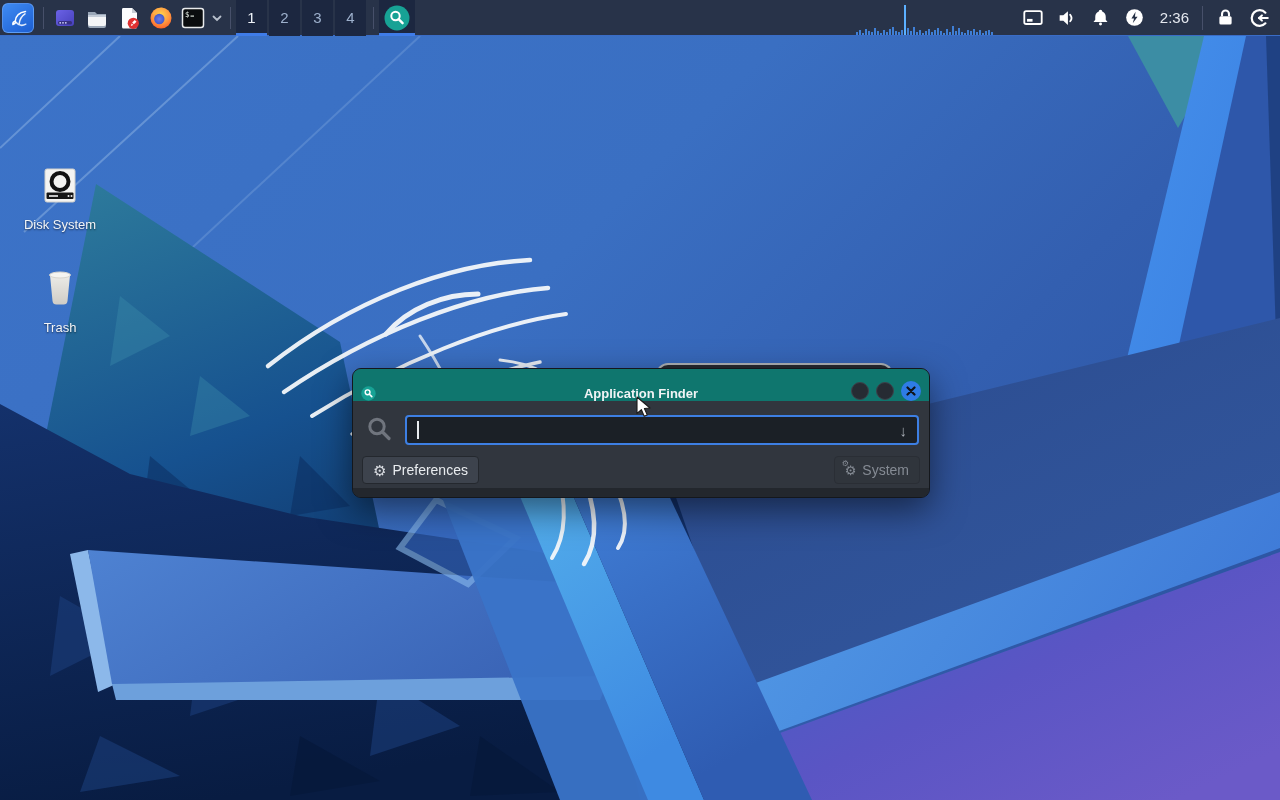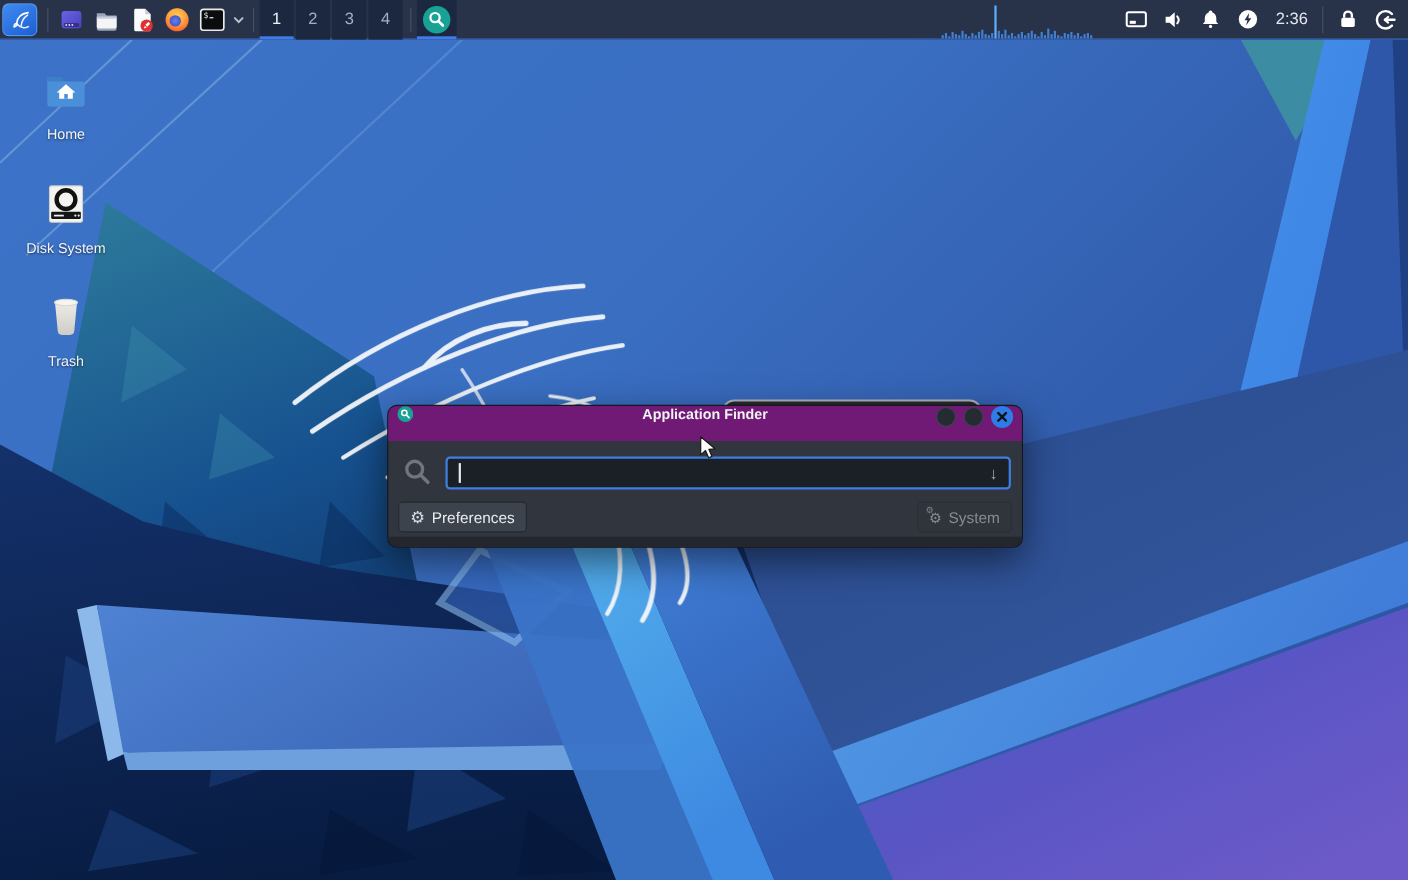--- a/index.html
+++ b/index.html
@@ -59,22 +59,22 @@
     background:#26292f; border:2px solid #aeb2b6; border-bottom:none;
     border-radius:12px 12px 0 0; z-index:8;
   }
   .app-finder{
     position:absolute; left:352px; top:332px; width:578px; height:130px;
     background:#31363e; border:1px solid #14171c; border-radius:9px;
     box-shadow:0 12px 34px rgba(0,0,0,.5); z-index:10;
     display:flex; flex-direction:column;
   }
   .af-titlebar{
-    height:32px; background:#701a75; border-radius:8px 8px 0 0;
-    display:flex; align-items:flex-start; padding:0 8px; position:relative;
+    height:32px; background:#0f766e; border-radius:8px 8px 0 0;
+    display:flex; align-items:flex-end; padding:0 8px; position:relative;
   }
   .af-title{
     position:absolute; left:0; right:0; text-align:center;
     color:#f1f3f5; font-size:13px; font-weight:bold; pointer-events:none;
   }
   .af-controls{ margin-left:auto; display:flex; align-items:center; gap:7px; z-index:2; }
   .wc{ width:18px; height:18px; border-radius:50%; background:#262b33; border:1.5px solid #3c424b; cursor:pointer; }
   .wc-close{ width:20px; height:20px; border-radius:50%; background:#2e7ce6; border:none;
     display:flex; align-items:center; justify-content:center; cursor:pointer; }
   .af-body{ display:flex; align-items:center; padding:14px 10px 8px 12px; gap:10px; }
@@ -403,29 +403,20 @@
       <path d="M352,398 C420,362 492,336 540,326" stroke-width="3.5"></path>
       <path d="M386,298 C408,272 444,258 478,258" stroke-width="5"></path>
       <path d="M420,300 C440,330 452,352 455,376" stroke-width="3" opacity=".8"></path>
       <path d="M500,324 C518,326 532,330 542,336" stroke-width="3"></path>
       <path d="M556,430 C568,470 566,500 552,522" stroke-width="4"></path>
       <path d="M580,432 C598,474 598,506 584,528" stroke-width="4.5"></path>
       <path d="M606,430 C626,466 630,494 618,512" stroke-width="4"></path>
     </g>
   </svg>
 
-  <div class="desk-icon" style="top:24px">
-    <svg width="44" height="44" viewBox="0 0 44 44">
-      <path d="M5,10 h12 l4,4 h15 a3,3 0 0 1 3,3 v17 a3,3 0 0 1 -3,3 H8 a3,3 0 0 1 -3,-3 Z" fill="#4a8fd8"></path>
-      <path d="M5,10 h12 l4,4 H5 z" fill="#3d7ec6"></path>
-      <path d="M22,16.5 L30.5,24 h-2.3 v5.8 H15.8 V24 H13.5 Z" fill="#ffffff"></path>
-      <rect x="20.4" y="25.5" width="3.2" height="4.3" fill="#4a8fd8"></rect>
-    </svg>
-    <div class="lbl">Home</div>
-  </div>
 
   <div class="desk-icon" style="top:128px">
     <svg width="44" height="44" viewBox="0 0 44 44">
       <rect x="7" y="5" width="30" height="33" rx="2" fill="#f4f4f2" stroke="#cfcfcb" stroke-width="1"></rect>
       <circle cx="22" cy="17.5" r="8.5" fill="none" stroke="#121212" stroke-width="4"></circle>
       <rect x="8.5" y="28.5" width="27" height="6.5" rx="1" fill="#151515"></rect>
       <rect x="11" y="31.2" width="9" height="1.6" fill="#eeeeee"></rect>
       <circle cx="30.5" cy="32" r="1" fill="#eeeeee"></circle>
         <circle cx="33.5" cy="32" r="1" fill="#eeeeee"></circle>
     </svg>

